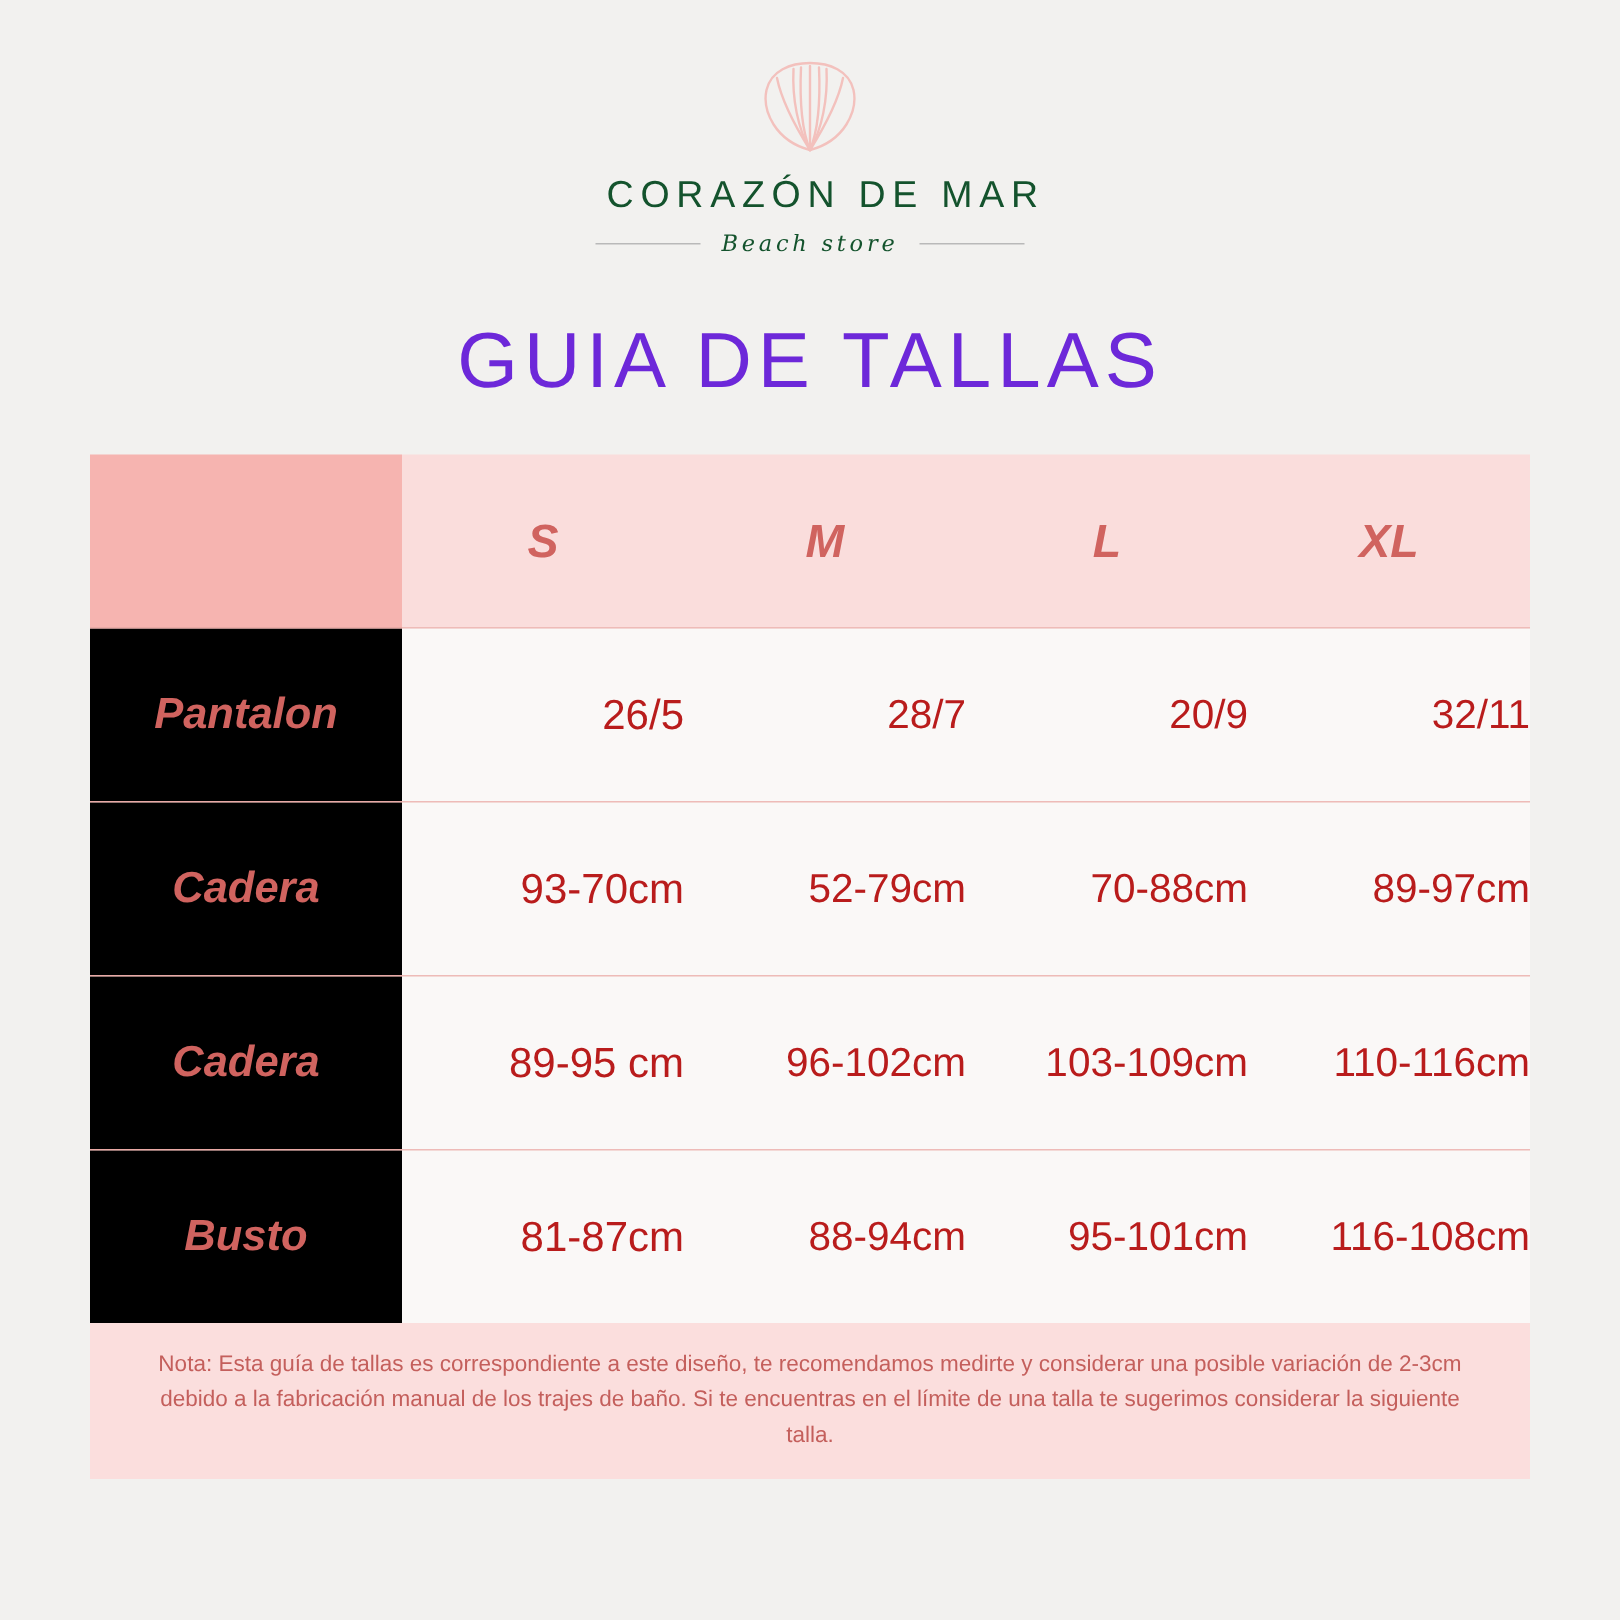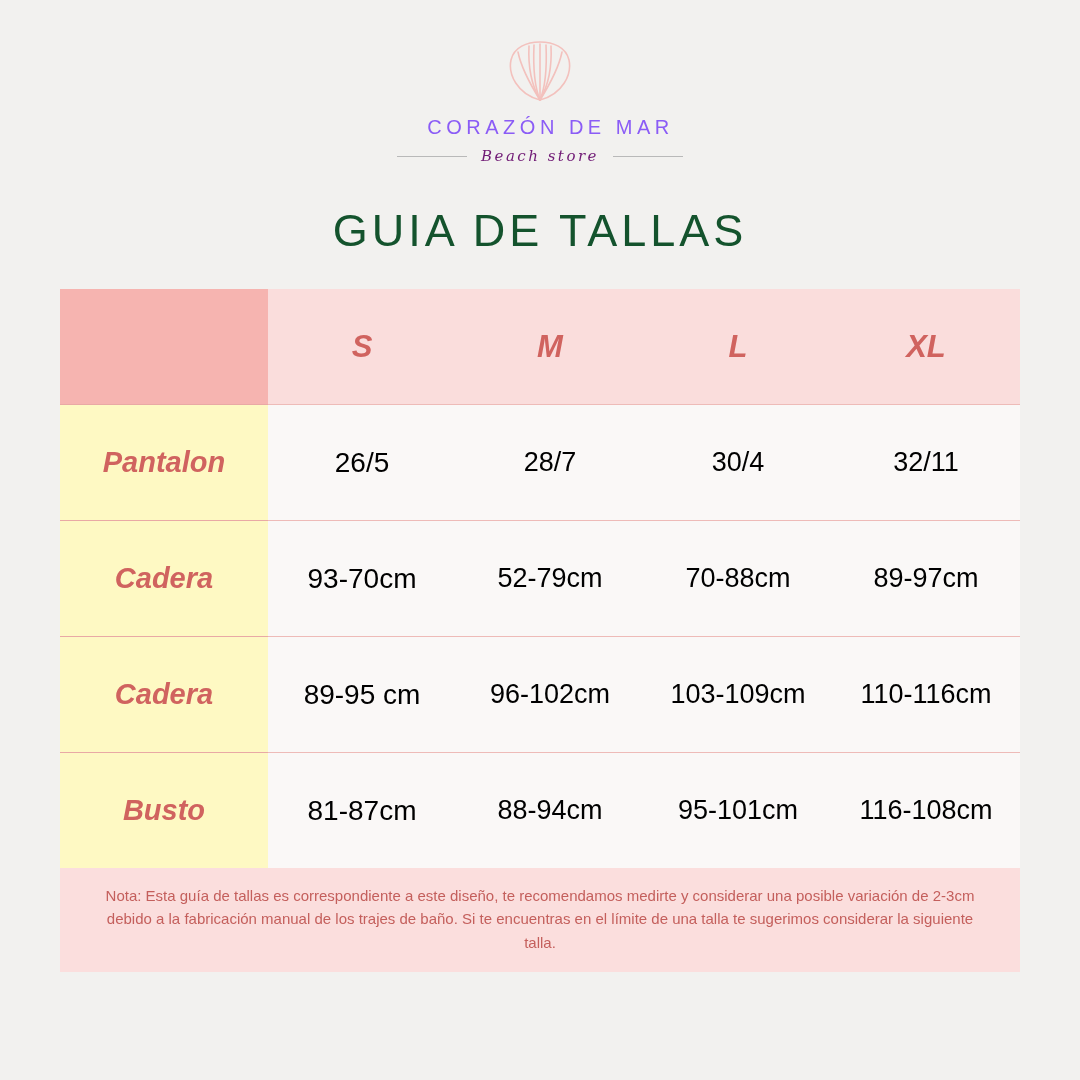--- a/index.html
+++ b/index.html
@@ -28,33 +28,33 @@
   }
   .shell-icon {
     display: block;
     margin: 0 auto;
     width: 70px;
     height: 62px;
   }
   .brand-name {
     margin-top: 14px;
     font-family: "Liberation Sans", sans-serif;
-    font-size: 20px;
+    font-size: 25px;
     letter-spacing: 4.5px;
-    color: #8b5cf6;
+    color: #14532d;
     font-weight: 400;
     margin-left: 21px;
   }
   .brand-sub {
     margin-top: 8px;
     font-family: "DejaVu Serif", serif;
     font-style: italic;
     font-size: 15px;
     letter-spacing: 2.5px;
-    color: #701a75;
+    color: #14532d;
   }
   .brand-sub-wrap {
     position: relative;
     display: inline-block;
     padding: 0 6px;
   }
   .brand-sub-wrap:before,
   .brand-sub-wrap:after {
     content: "";
     position: absolute;
@@ -63,23 +63,23 @@
     height: 1px;
     background: #b9b9b9;
   }
   .brand-sub-wrap:before { left: -78px; }
   .brand-sub-wrap:after  { right: -78px; }
 
   
   .title {
     margin-top: 40px;
     text-align: center;
-    font-size: 45px;
+    font-size: 52px;
     letter-spacing: 4px;
-    color: #14532d;
+    color: #6d28d9;
     font-weight: 400;
   }
 
   
   .table-wrap {
     margin: 32px auto 0 auto;
     width: 960px;
   }
   table.size-table {
     width: 100%;
@@ -102,36 +102,36 @@
     height: 115px;
     text-align: center;
     vertical-align: middle;
     font-size: 31px;
     font-weight: bold;
     font-style: italic;
     color: #d0635f;
   }
 
   .row-label {
-    background: #fef9c3;
+    background: #000000;
     text-align: center;
     vertical-align: middle;
     font-size: 29px;
     font-weight: bold;
     font-style: italic;
     color: #d0635f;
     height: 115px;
     border-top: 1px solid #e9a9a5;
   }
   .data-cell {
     background: #faf8f7;
-    text-align: center;
+    text-align: right;
     vertical-align: middle;
     font-size: 27px;
-    color: #000000;
+    color: #b91c1c;
     border-top: 1px solid #eebbb8;
     height: 115px;
   }
   .data-cell.s-col   { font-size: 28px; }
 
   
   .note {
     margin: 0 auto;
     width: 960px;
     background: #fbdedd;
@@ -178,21 +178,21 @@
           <th class="head-cell">M</th>
           <th class="head-cell">L</th>
           <th class="head-cell">XL</th>
         </tr>
       </thead>
       <tbody>
         <tr>
           <td class="row-label">Pantalon</td>
           <td class="data-cell s-col">26/5</td>
           <td class="data-cell">28/7</td>
-          <td class="data-cell">30/4</td>
+          <td class="data-cell">20/9</td>
           <td class="data-cell">32/11</td>
         </tr>
         <tr>
           <td class="row-label">Cadera</td>
           <td class="data-cell s-col">93-70cm</td>
           <td class="data-cell">52-79cm</td>
           <td class="data-cell">70-88cm</td>
           <td class="data-cell">89-97cm</td>
         </tr>
         <tr>

